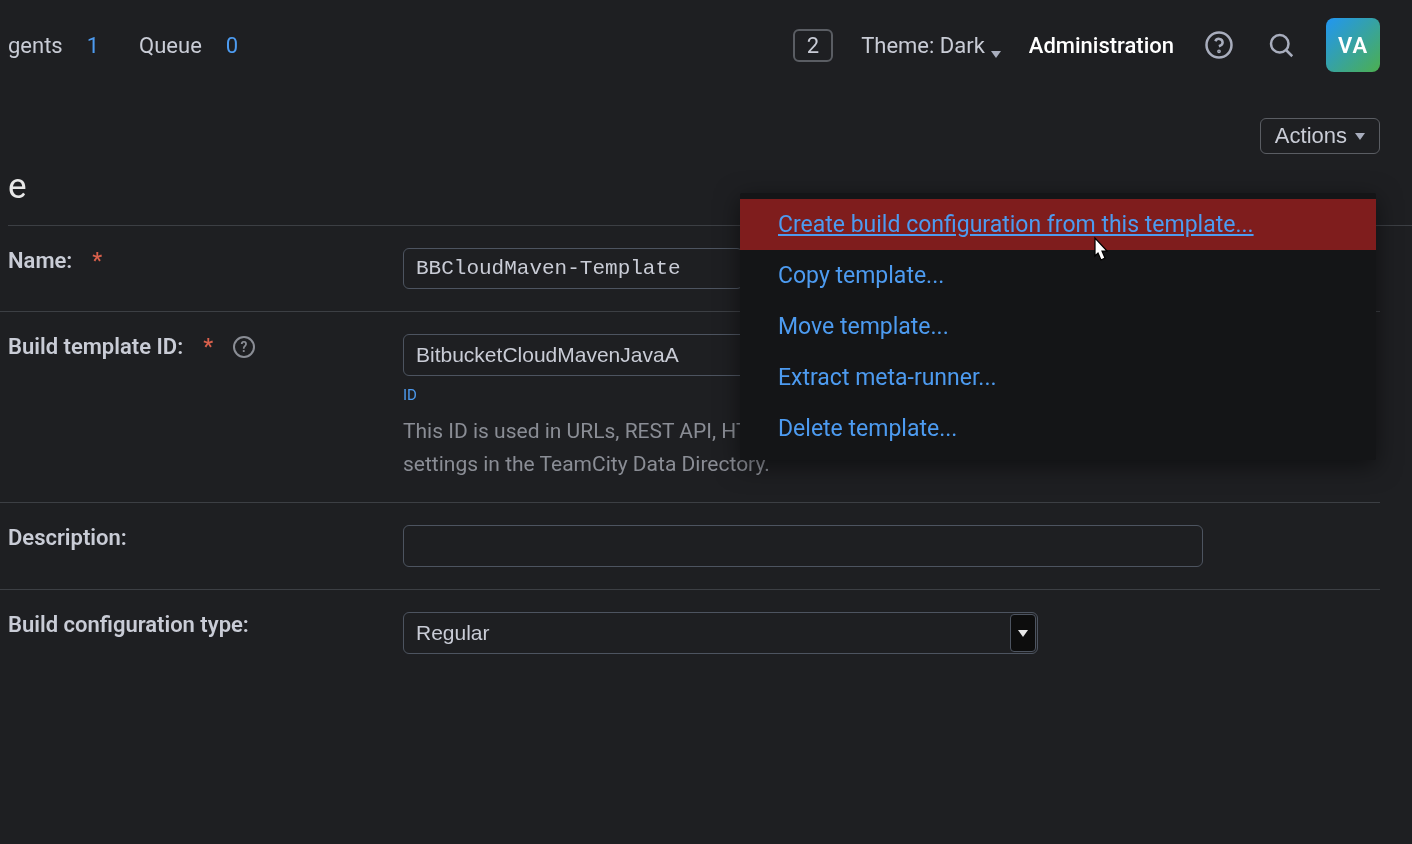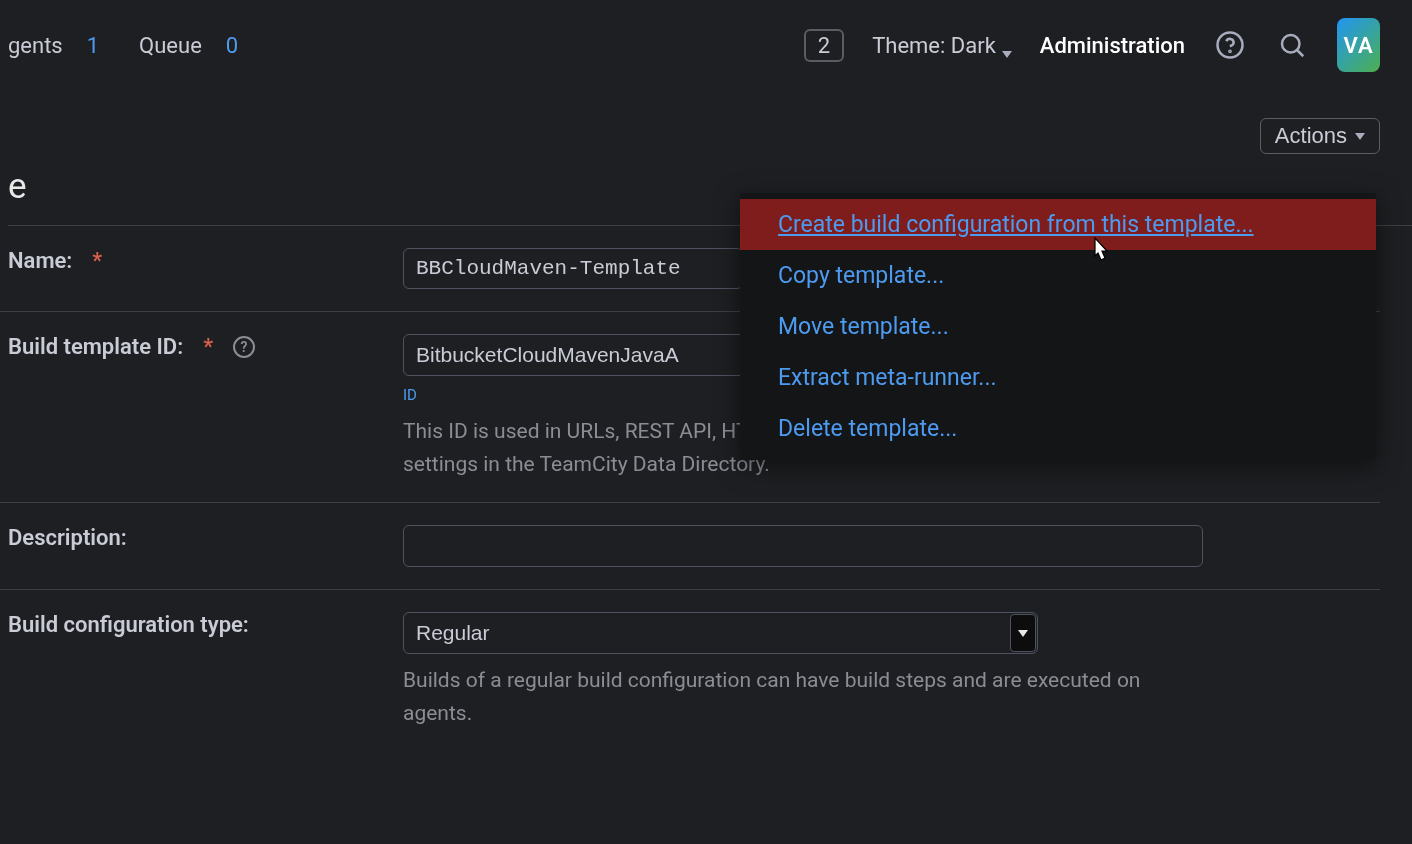--- a/index.html
+++ b/index.html
@@ -49,21 +49,21 @@
   align-items: flex-end;
   gap: 6px;
 }
 .admin-link { font-size: 22px; color: #ffffff; font-weight: 500; }
 .icon-btn {
   width: 34px; height: 34px;
   display: flex; align-items: center; justify-content: center;
   color: #a8adbd;
 }
 .avatar {
-  width: 43px; height: 54px;
+  width: 54px; height: 54px;
   background: linear-gradient(135deg, #2196F3 0%, #4CAF50 100%);
   border-radius: 8px;
   display: flex; align-items: center; justify-content: center;
   color: #fff; font-weight: 600; font-size: 22px;
   letter-spacing: 1px;
 }
 .subheader {
   display: flex;
   align-items: center;
   padding: 28px 32px 0 8px;
@@ -275,21 +275,20 @@
 
   <div class="row no-border">
     <div class="label-col">Build configuration type:</div>
     <div class="field-col">
       <div class="select-wrap">
         <input class="select-input" readonly="" value="Regular" style="">
         <div class="select-caret">
           <span class="chev-down sm" style="border-top-color:#e8e8e8"></span>
         </div>
       </div>
-      <div class="hint">Builds of a regular build configuration can have build steps and are executed on agents.</div>
     </div>
   </div>
 
 </div>
 
 <div class="dropdown">
   <div class="item hover">Create build configuration from this template...</div>
   <div class="item">Copy template...</div>
   <div class="item">Move template...</div>
   <div class="item">Extract meta-runner...</div>

